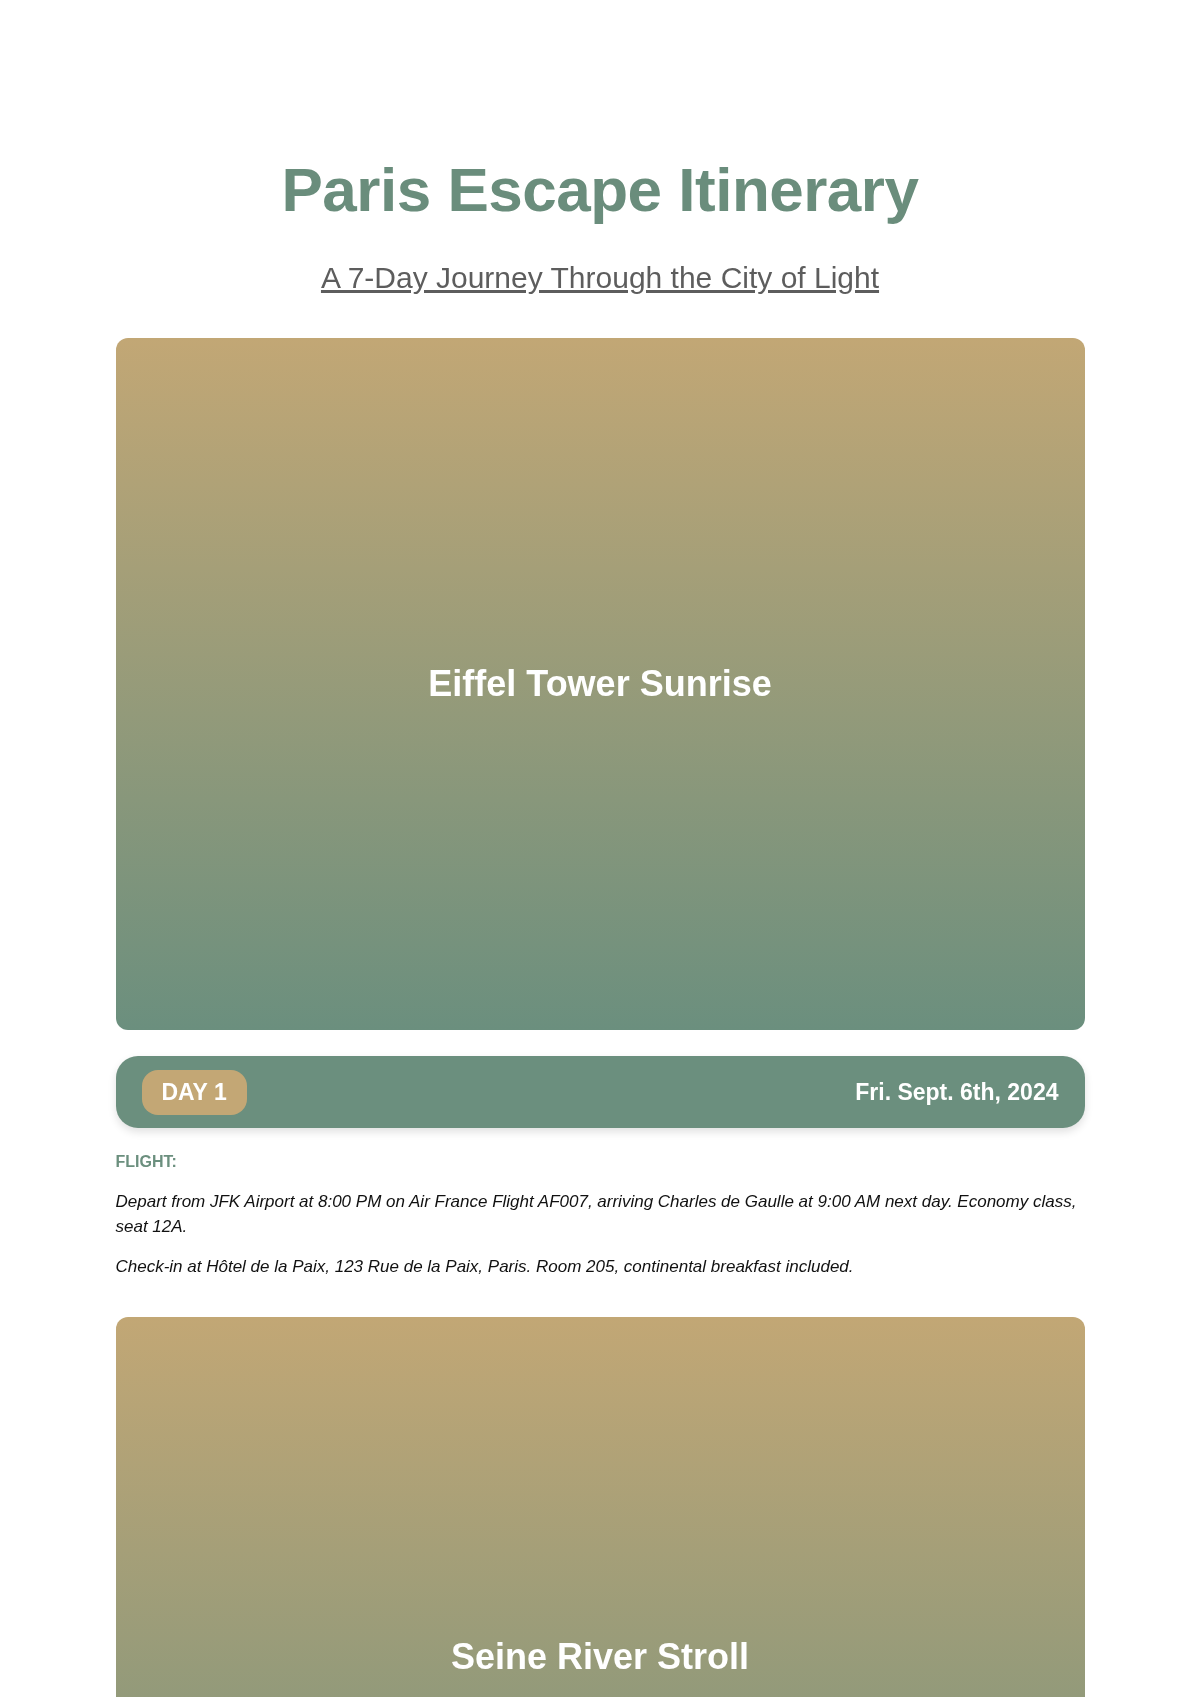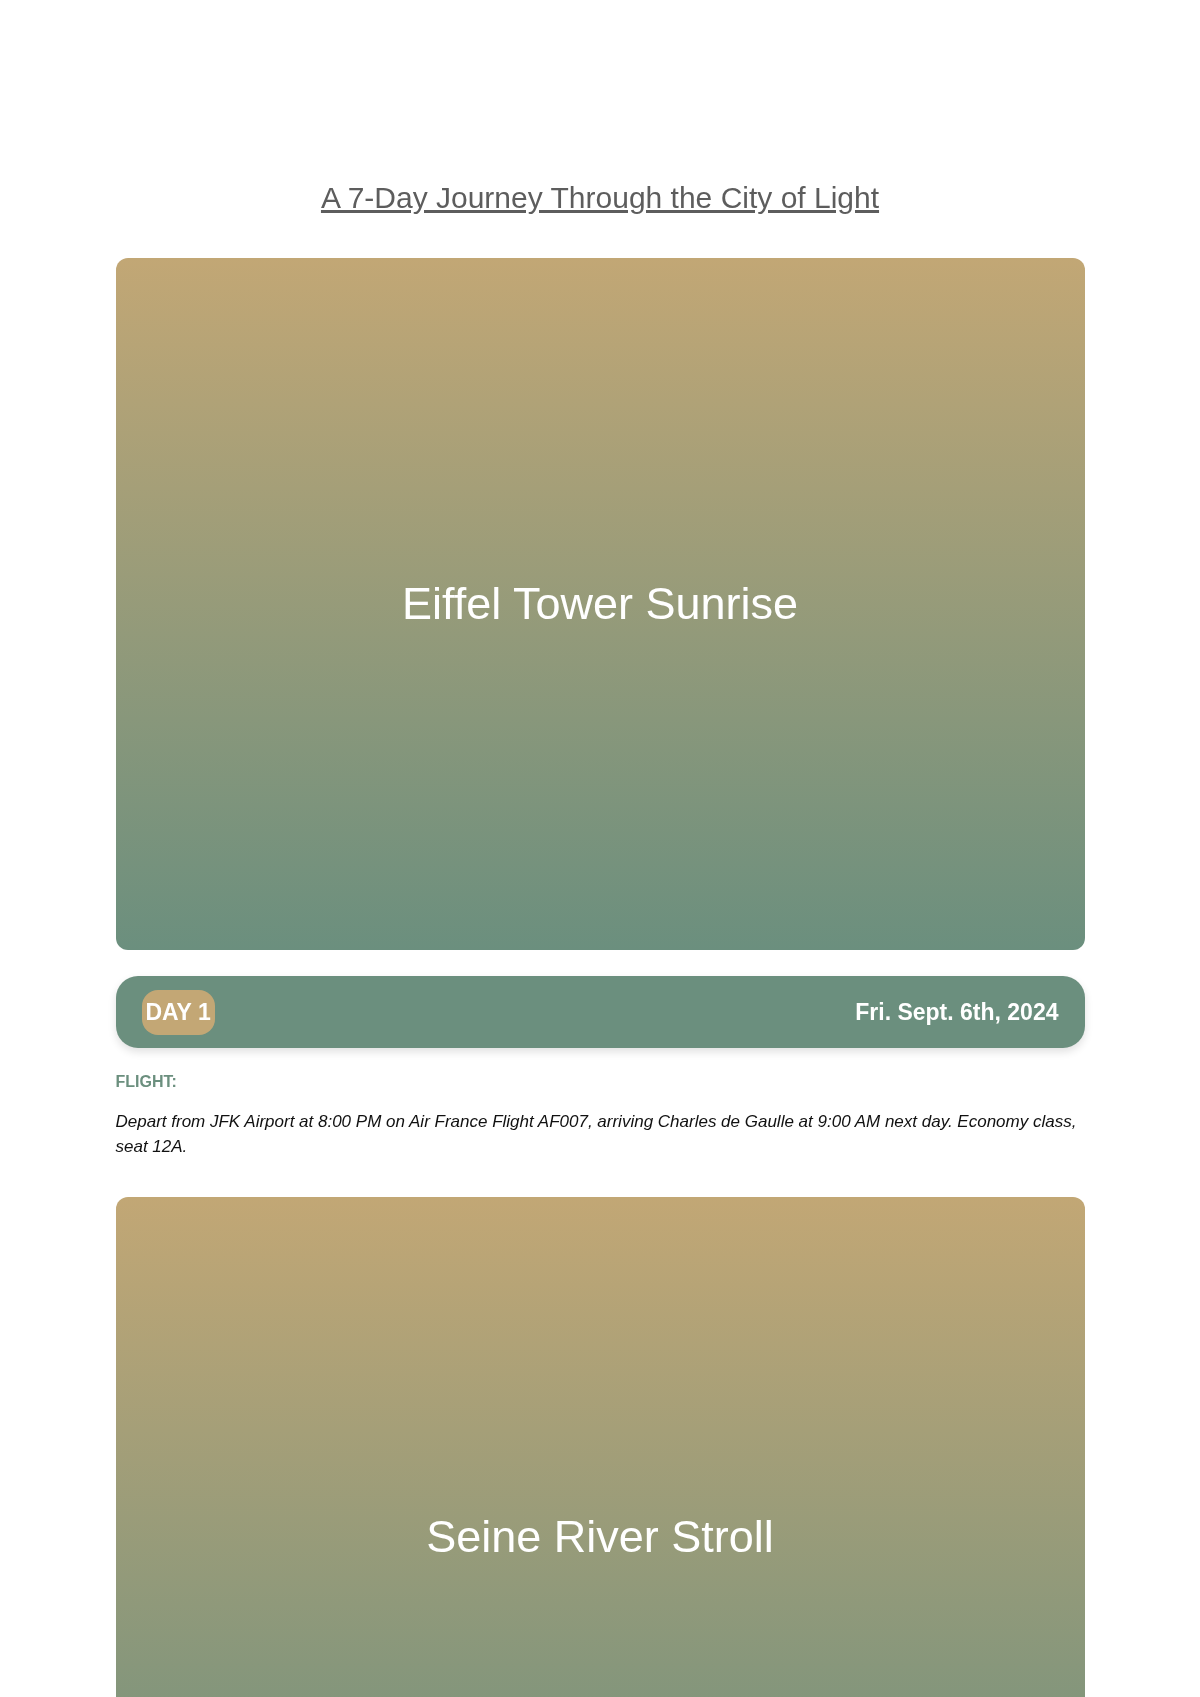--- a/index.html
+++ b/index.html
@@ -1,44 +1,46 @@
 <!DOCTYPE html>
 <html><head>
 <meta charset="utf-8">
 <style>
   html, body { margin: 0; padding: 0; background: #ffffff; }
   body { width: 1200px; height: 1697px; overflow: hidden; font-family: "Liberation Sans", sans-serif; color: #111; }
   .page { position: relative; width: 969px; margin: 0 auto; padding-top: 150px; }
   .title { text-align: center; font-size: 62px; font-weight: 700; color: #6a8d7c; margin: 0; line-height: 80px; letter-spacing: -0.5px; }
   .subtitle { text-align: center; font-size: 30px; color: #5d5d5d; margin: 28px 0 0 0; line-height: 40px; text-decoration: underline; }
   .hero { margin-top: 40px; height: 692px; border-radius: 12px; background: linear-gradient(180deg, #c2a775 0%, #6b8f7e 100%); display: flex; align-items: center; justify-content: center; }
-  .hero-label { color: #ffffff; font-weight: 400; font-size: 45px; }
+  .hero-label { color: #ffffff; font-weight: 700; font-size: 36px; }
   .day-header { margin-top: 26px; height: 72px; border-radius: 22px; background: #6b8f7e; display: flex; align-items: center; justify-content: space-between; padding: 0 26px; box-shadow: 0 4px 8px rgba(0,0,0,0.12); box-sizing: border-box; }
-  .day-badge { background: #c3a775; color: #fff; font-weight: 700; font-size: 23px; border-radius: 16px; padding: 0 4px; height: 45px; line-height: 45px; }
+  .day-badge { background: #c3a775; color: #fff; font-weight: 700; font-size: 23px; border-radius: 16px; padding: 0 20px; height: 45px; line-height: 45px; }
   .day-date { color: #fff; font-weight: 700; font-size: 23px; margin-left: 26px; }
   .section-label { margin: 22px 0 0 0; font-size: 16px; font-weight: 700; color: #6b8f7e; line-height: 24px; }
   .section-text { margin: 15px 0 0 0; font-size: 17px; line-height: 25px; color: #111; font-style: italic; }
   .hero2 { margin-top: 38px; height: 700px; }
 </style>
 </head>
 <body>
 
 <div class="page">
+  <h1 class="title">Paris Escape Itinerary</h1>
   <p class="subtitle">A 7-Day Journey Through the City of Light</p>
 
   <div class="hero">
     <span class="hero-label">Eiffel Tower Sunrise</span>
   </div>
 
   <div class="day-header">
     <span class="day-badge">DAY 1</span>
     <span class="day-date">Fri. Sept. 6th, 2024</span>
   </div>
 
   <div>
     <p class="section-label">FLIGHT:</p>
     <p class="section-text">Depart from JFK Airport at 8:00 PM on Air France Flight AF007, arriving Charles de Gaulle at 9:00 AM next day. Economy class, seat 12A.</p>
+    <p class="section-text">Check-in at Hôtel de la Paix, 123 Rue de la Paix, Paris. Room 205, continental breakfast included.</p>
   </div>
 
   <div class="hero hero2">
     <span class="hero-label" style="position:relative; top:-10px;">Seine River Stroll</span>
   </div>
 </div>
 
 </body></html>

